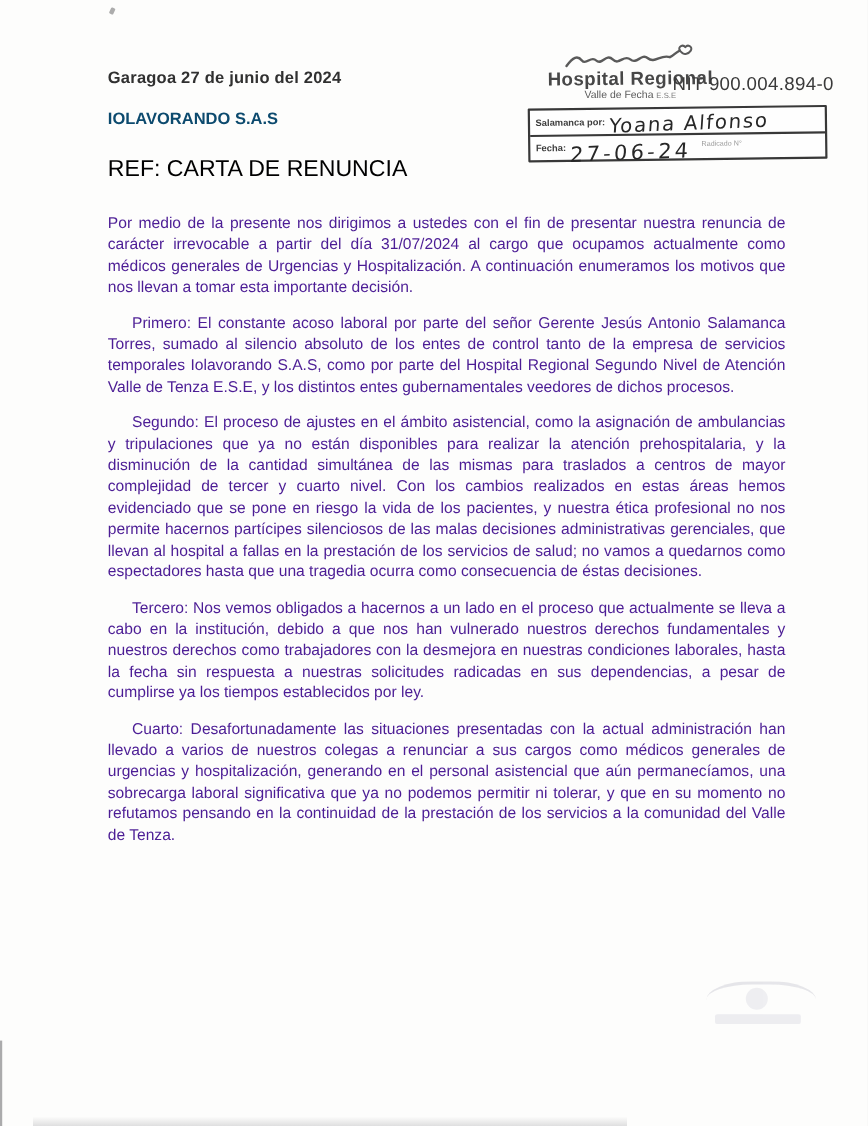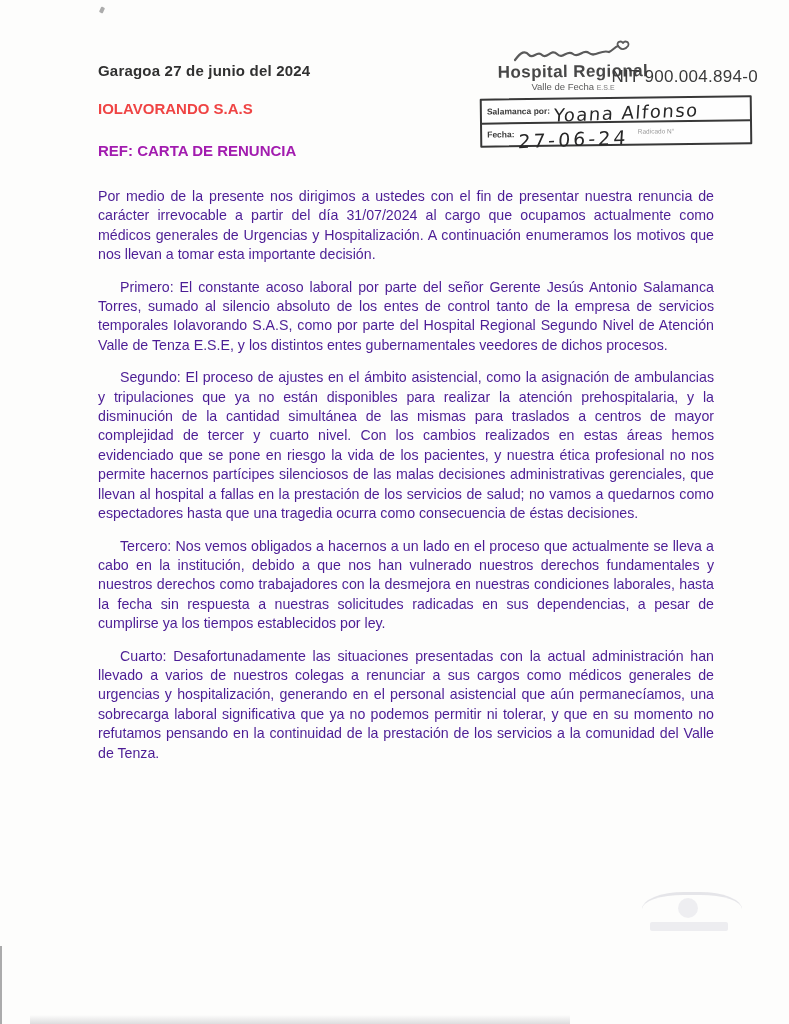--- a/index.html
+++ b/index.html
@@ -9,23 +9,23 @@
     background:#fdfdfc; overflow:hidden;
     font-family:"Liberation Sans", sans-serif;
     color:#2c2c2c;
   }
   
   .letter {
     position:absolute; left:98px; top:0; width:616px;
   }
   .date-line { margin-top:62px; font-weight:bold; font-size:15px; letter-spacing:.2px; color:#303030; }
   .salutation { margin-top:41px; font-weight:bold; font-size:15px; color:#303030; }
-  .company    { margin-top:21px; font-weight:bold; font-size:15px; color:#ef4444; }
+  .company    { margin-top:21px; font-weight:bold; font-size:15px; color:#0c4a6e; }
   .hospital   { margin-top:20px; font-weight:bold; font-size:14.6px; letter-spacing:.1px; color:#303030; }
-  .reference  { margin-top:25px; font-weight:bold; font-size:15px; color:#a21caf; }
+  .reference  { margin-top:25px; font-weight:normal; font-size:21px; color:#000000; }
   .greeting   { margin-top:20px; font-weight:bold; font-size:15px; color:#303030; }
   .para {
     margin-top:13px; font-size:14.2px; line-height:19.4px;
     text-align:justify; color:#4c1d95;
     text-rendering:optimizeLegibility;
   }
   .para.first { margin-top:28px; }
   .para.indent { text-indent:22px; }
   
   .stamp { position:absolute; left:480px; top:40px; width:280px; }

